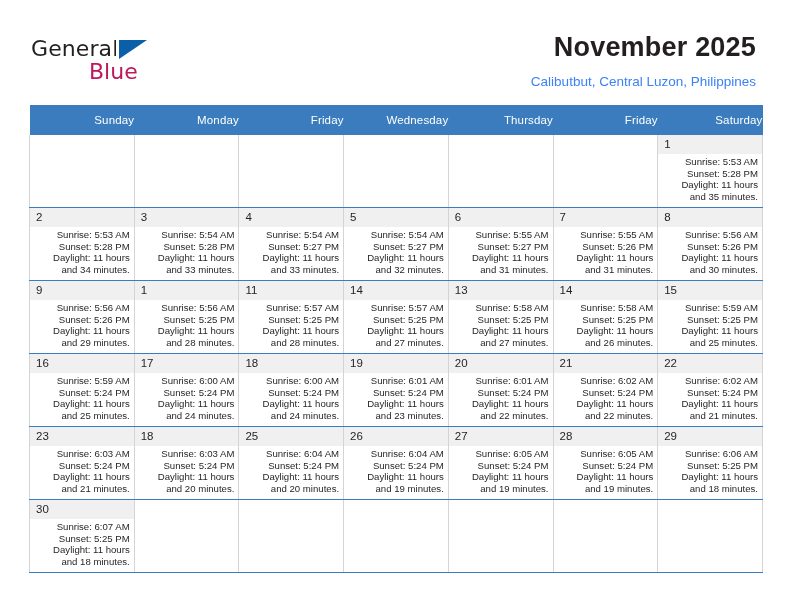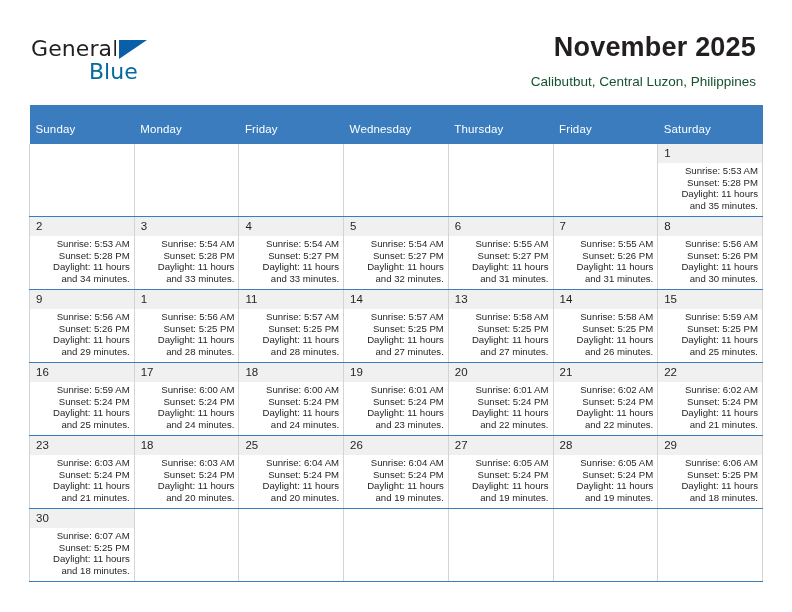--- a/index.html
+++ b/index.html
@@ -44,21 +44,21 @@
     letter-spacing: 0.1px;
     color: #231f20;
     font-family: "DejaVu Sans", sans-serif;
     line-height: 26px;
   }
   .logo-blue {
     position: absolute;
     left: 58px;
     top: 23px;
     font-size: 22px;
-    color: #0369a1;
+    color: #be185d;
     font-family: "DejaVu Sans", sans-serif;
     line-height: 26px;
   }
   .logo-triangle {
     position: absolute;
     left: 88px;
     top: 4px;
     width: 0;
     height: 0;
     border-left: 28px solid #0a5fa8;
@@ -83,41 +83,41 @@
     font-size: 27px;
     font-weight: bold;
     color: #231f20;
     line-height: 34px;
     letter-spacing: 0.2px;
     white-space: nowrap;
   }
   .cal-subtitle {
     margin-top: 9px;
     font-size: 13.5px;
-    color: #14532d;
+    color: #3b82f6;
     line-height: 18px;
     white-space: nowrap;
   }
 
   
   .calendar {
     position: absolute;
     left: 29px;
     top: 105px;
     width: 734px;
     border-collapse: collapse;
     table-layout: fixed;
   }
   .calendar th {
     background: #3a7cbe;
     color: #ffffff;
     font-size: 11.5px;
     font-weight: normal;
-    text-align: left;
-    padding: 14px 0 5px 6px;
+    text-align: right;
+    padding: 5px 0 5px 6px;
     height: 20px;
     border: none;
     letter-spacing: 0.15px;
   }
   .calendar td {
     vertical-align: top;
     padding: 0;
     border-bottom: 1.3px solid #3a7cbe;
     border-left: 1px solid #d4d4d4;
     border-right: 1px solid #d4d4d4;

